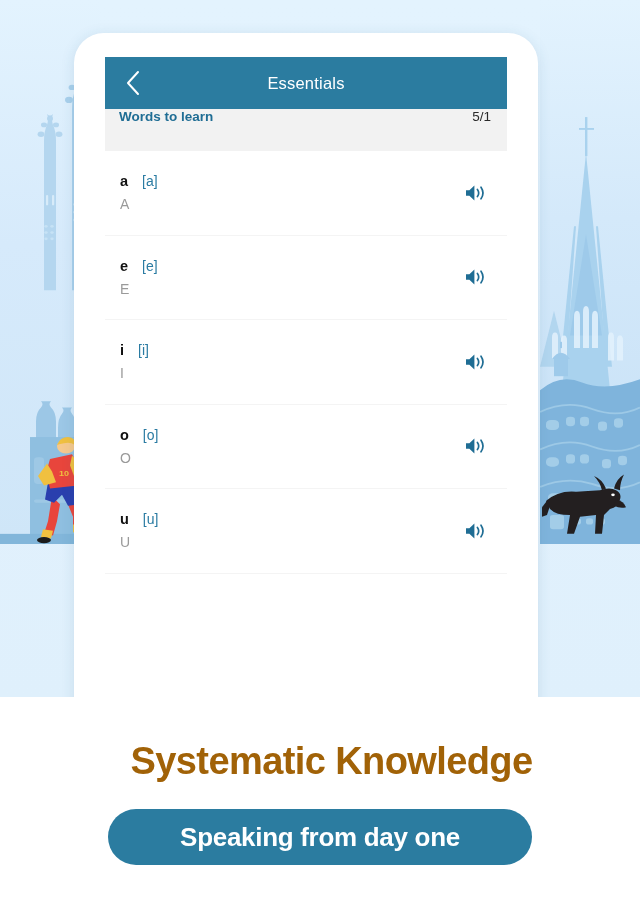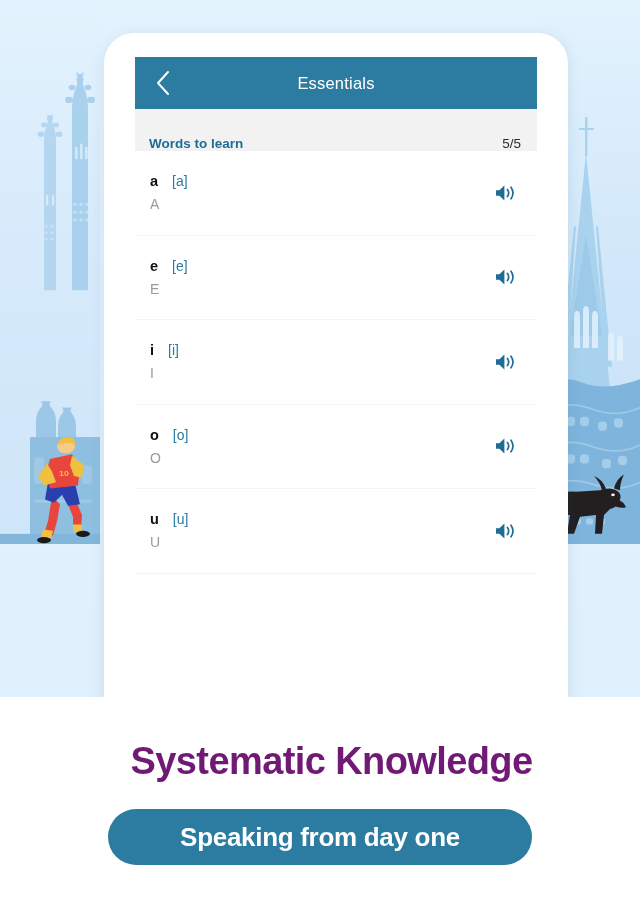--- a/index.html
+++ b/index.html
@@ -37,21 +37,21 @@
     height: 544px;
     overflow: hidden;
   }
   .scenery.left  { left: 0; }
   .scenery.right { right: 0; }
   .scenery svg { display: block; width: 100%; height: 100%; }
 
   
   .phone {
     position: absolute;
-    left: 104px;
+    left: 74px;
     top: 33px;
     width: 464px;
     height: 680px;
     background: #ffffff;
     border-radius: 30px 30px 0 0;
     box-shadow: 0 2px 14px rgba(40,90,120,0.13);
     overflow: hidden;
   }
   .phone-screen {
     position: absolute;
@@ -88,21 +88,21 @@
     font-size: 16.5px;
     font-weight: 400;
     letter-spacing: .2px;
   }
 
   
   .section-bar {
     height: 42px;
     background: #f2f2f2;
     display: flex;
-    align-items: flex-end;
+    align-items: flex-start;
     justify-content: space-between;
     padding: 0 16px 0 14px;
   }
   .section-title {
     color: #1f6d94;
     font-size: 13.5px;
     font-weight: bold;
   }
   .section-count {
     color: #2a2a2a;
@@ -161,21 +161,21 @@
     height: 223px;
     background: #ffffff;
     display: flex;
     flex-direction: column;
     align-items: center;
   }
   .headline {
     margin-top: 43px;
     font-size: 38px;
     font-weight: bold;
-    color: #701a75;
+    color: #a16207;
     letter-spacing: -0.6px;
     margin-left: 23px;
   }
   .cta-button {
     margin-top: 26px;
     width: 424px;
     height: 56px;
     border: none;
     border-radius: 28px;
     background: #2b7ca0;
@@ -382,21 +382,21 @@
               <svg width="16" height="26" viewBox="0 0 16 26" fill="none" stroke="#ffffff" stroke-width="2" stroke-linecap="round" stroke-linejoin="round">
                 <path d="M13 2 L3 13 L13 24"></path>
               </svg>
             </span>
           </div>
           <div class="app-title">Essentials</div>
         </div>
 
         <div class="section-bar">
           <span class="section-title">Words to learn</span>
-          <span class="section-count">5/5</span>
+          <span class="section-count">5/1</span>
         </div>
 
         <div class="word-list">
 
           <div class="word-row">
             <div class="word-line">
               <span class="word-term">a</span>
               <span class="word-ipa">[a]</span>
             </div>
             <div class="word-translation">A</div>

